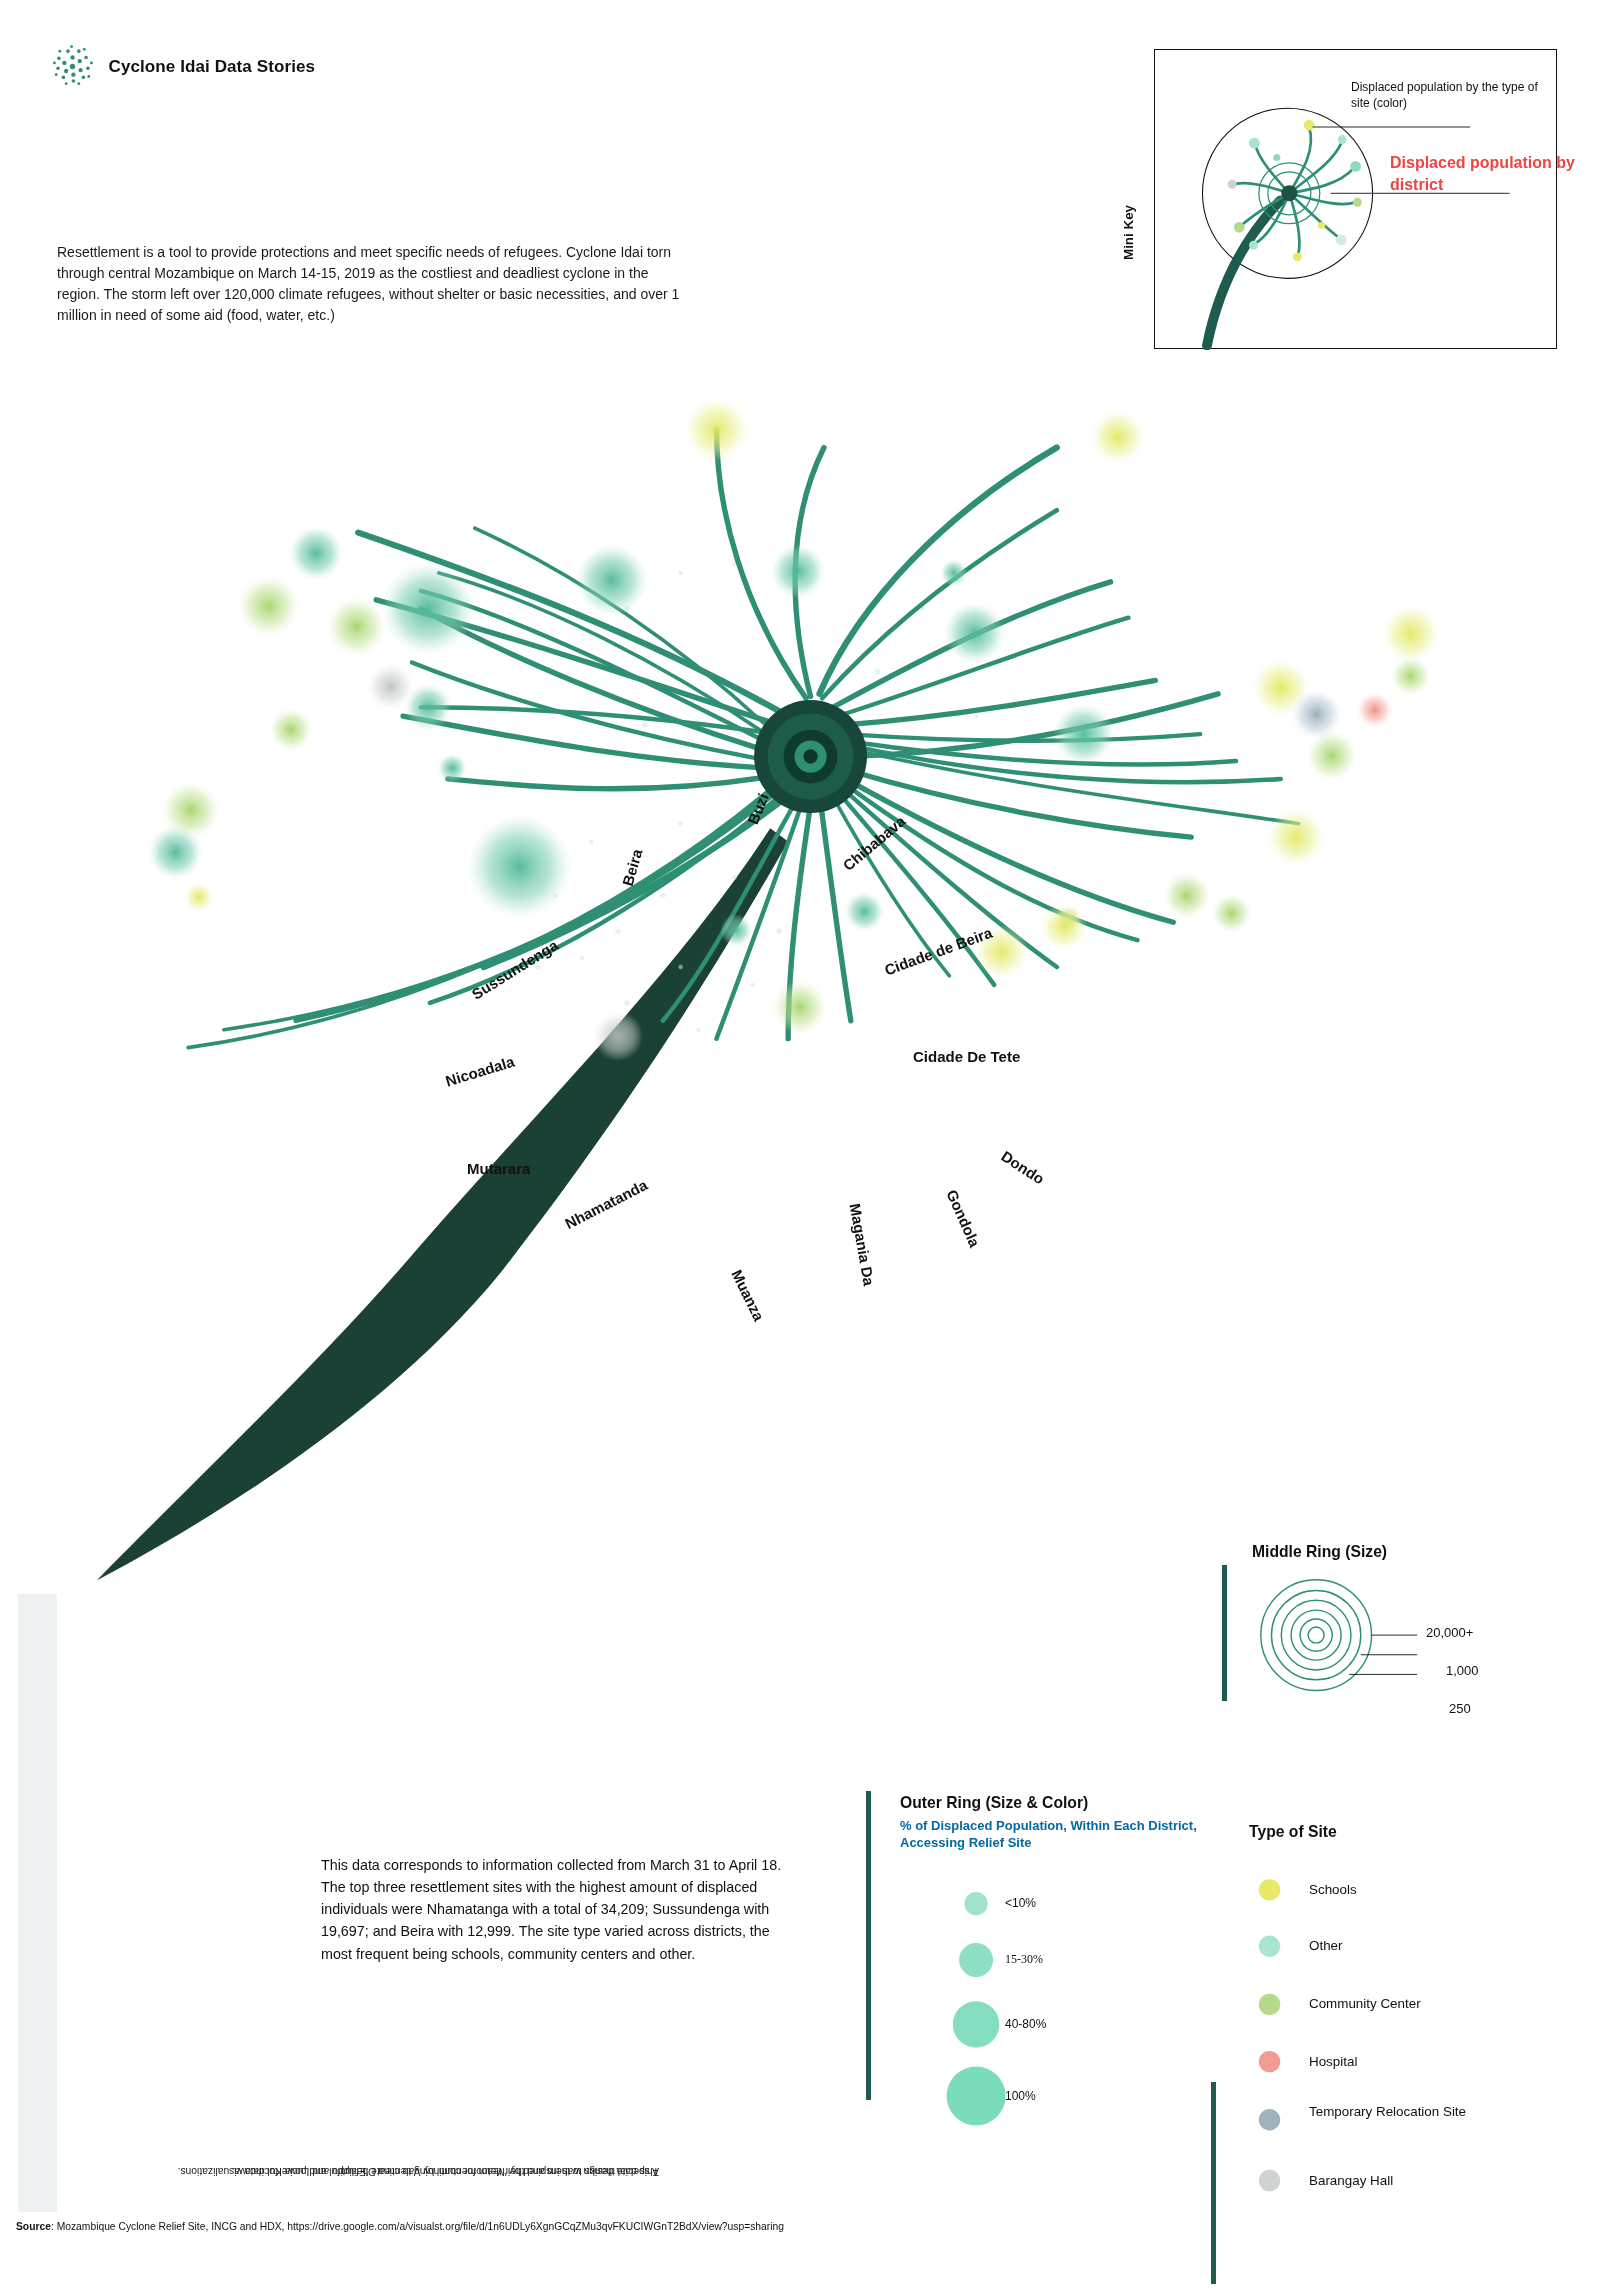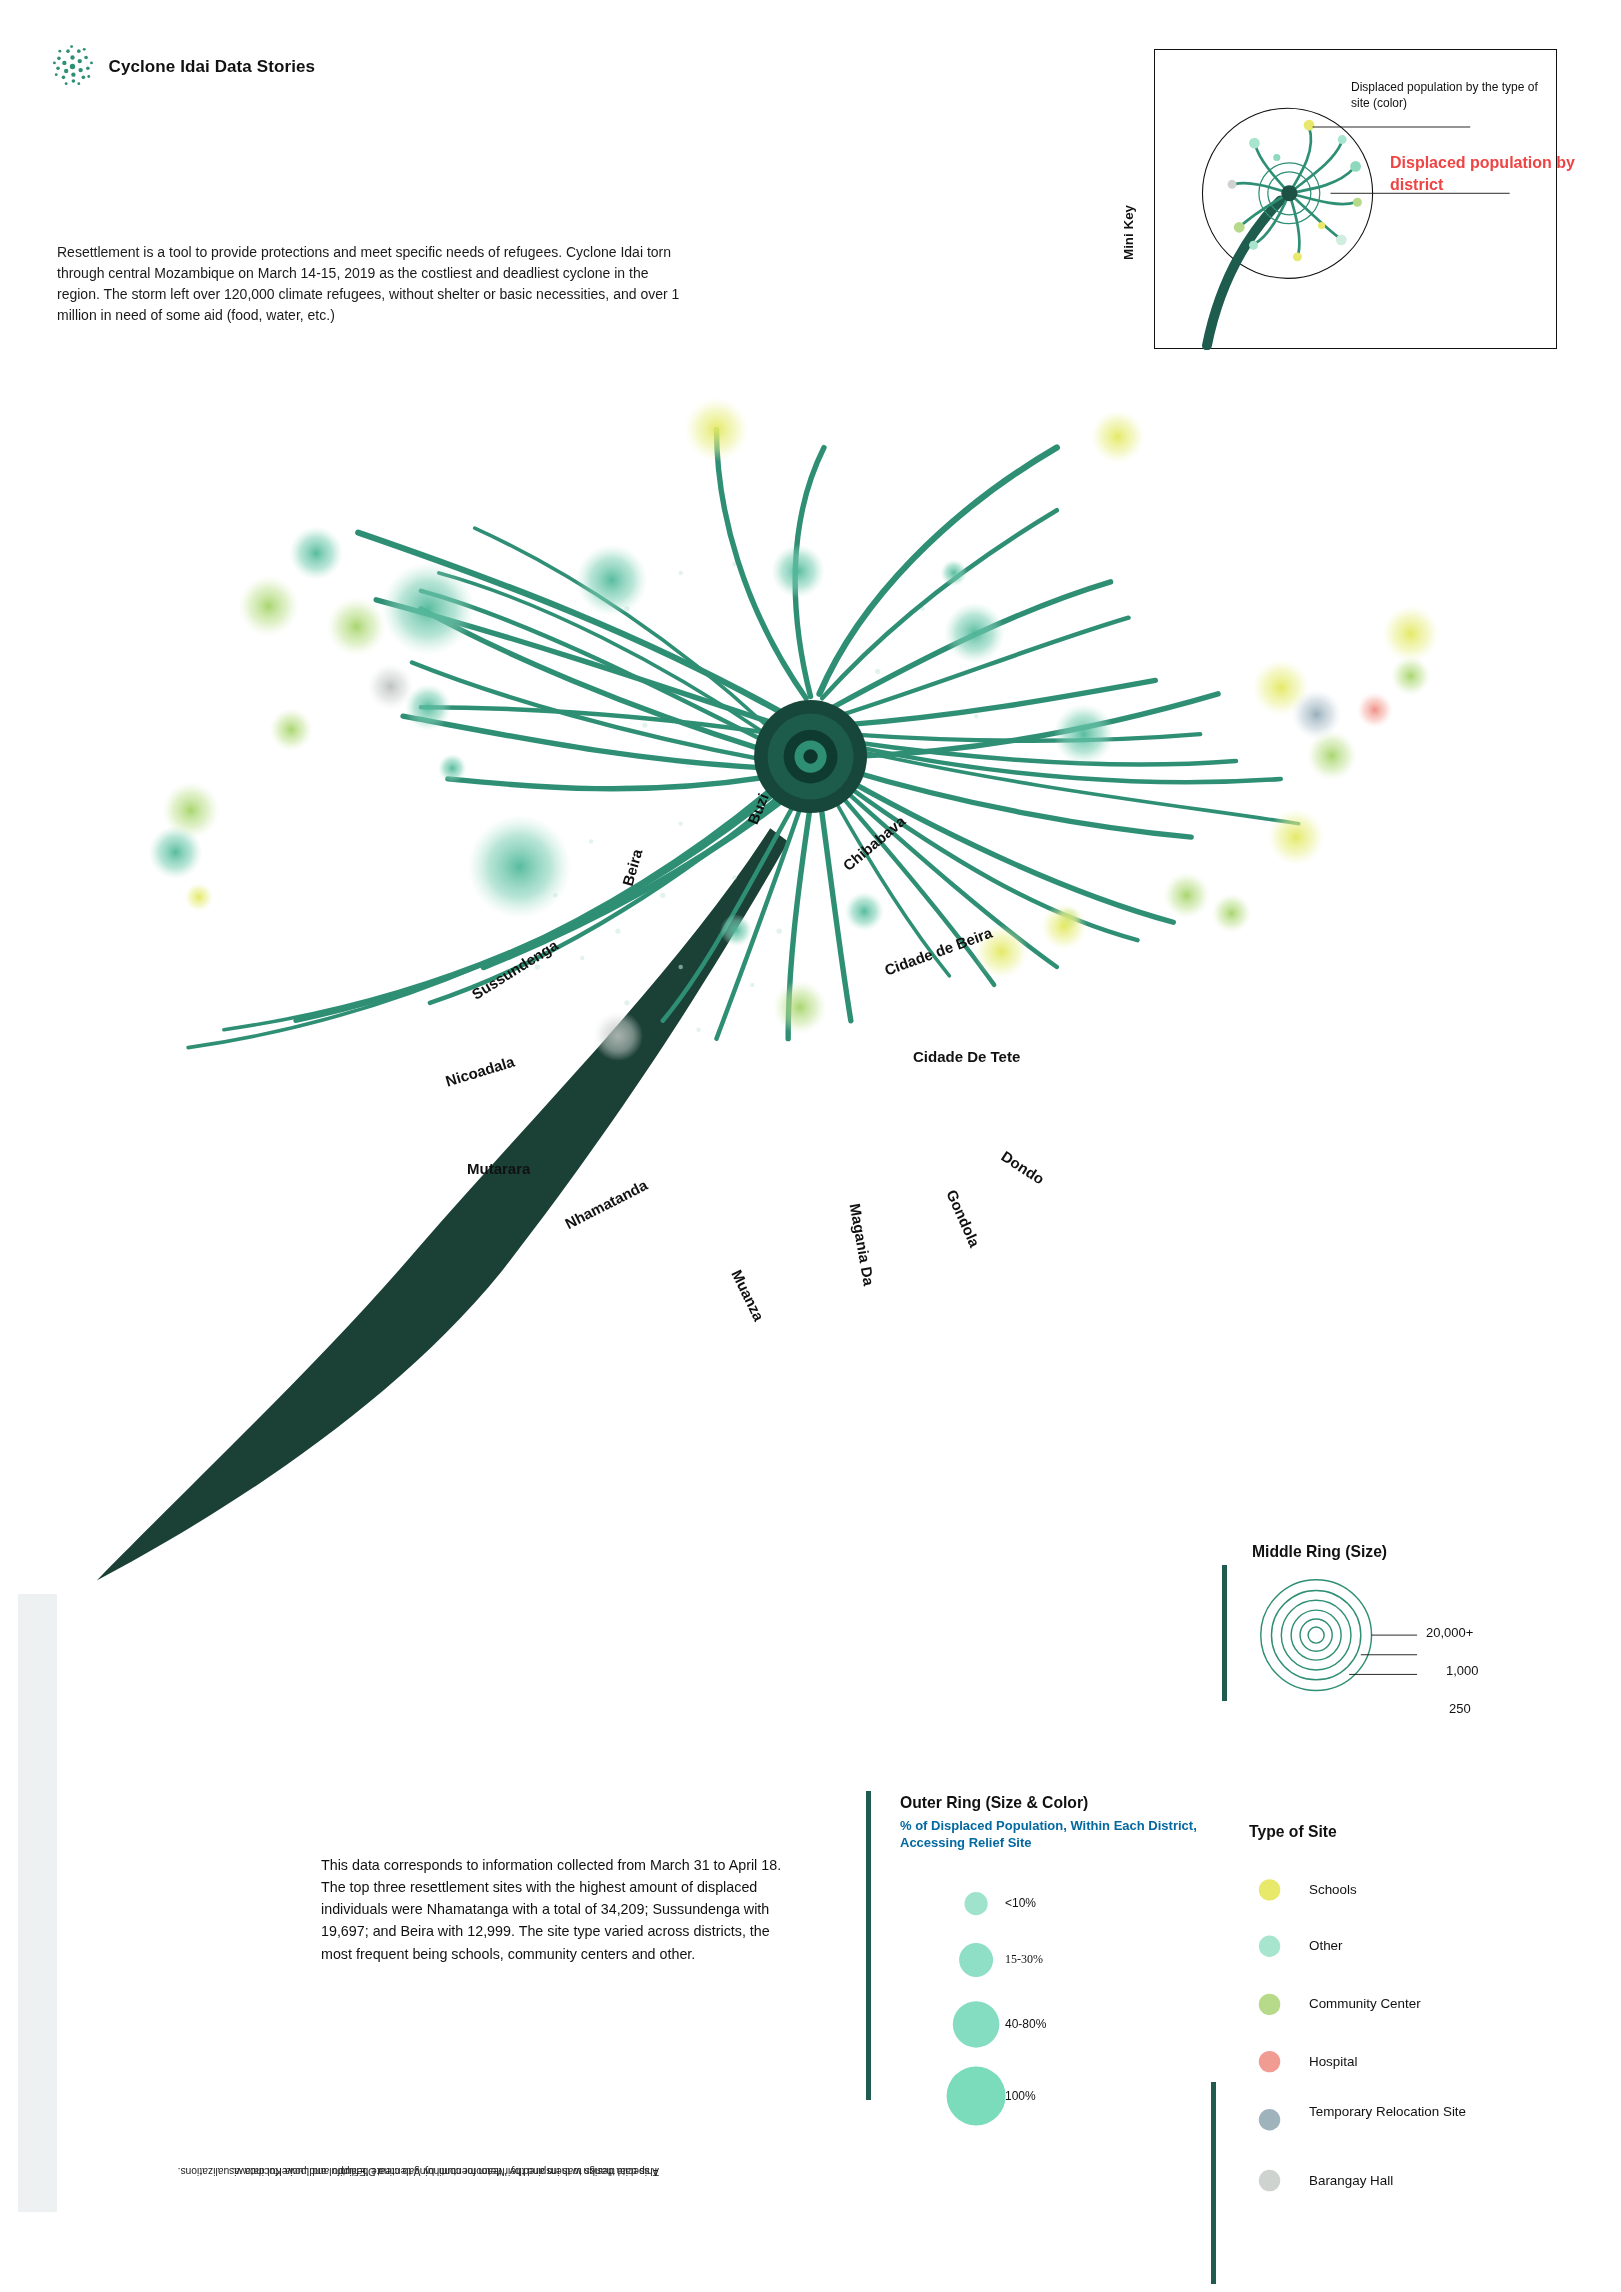--- a/index.html
+++ b/index.html
@@ -533,16 +533,17 @@
   <div class="note">This data corresponds to information collected from March 31 to April 18. The top three resettlement sites with the highest amount of displaced individuals were Nhamatanga with a total of 34,209; Sussundenga with 19,697; and Beira with 12,999. The site type varied across districts, the most frequent being schools, community centers and other.</div>
 
   <div class="sidecredit">
     <span>
       <span>This data design was inspired by 'Metoomentum' by Valentina D'Efilippo and Lucia Kocincova.</span><br>
       <span>A special thanks to them and their team for continuing to create beautiful and powerful data visualizations.</span>
     </span>
   </div>
 
   <div class="footer">
+    <div class="src"><b>Source</b><span>: Mozambique Cyclone Relief Site, INCG and HDX, https://drive.google.com/a/visualst.org/file/d/1n6UDLy6XgnGCqZMu3qvFKUCIWGnT2BdX/view?usp=sharing</span></div>
   </div>
 
 </div>
 
 
 </body></html>

